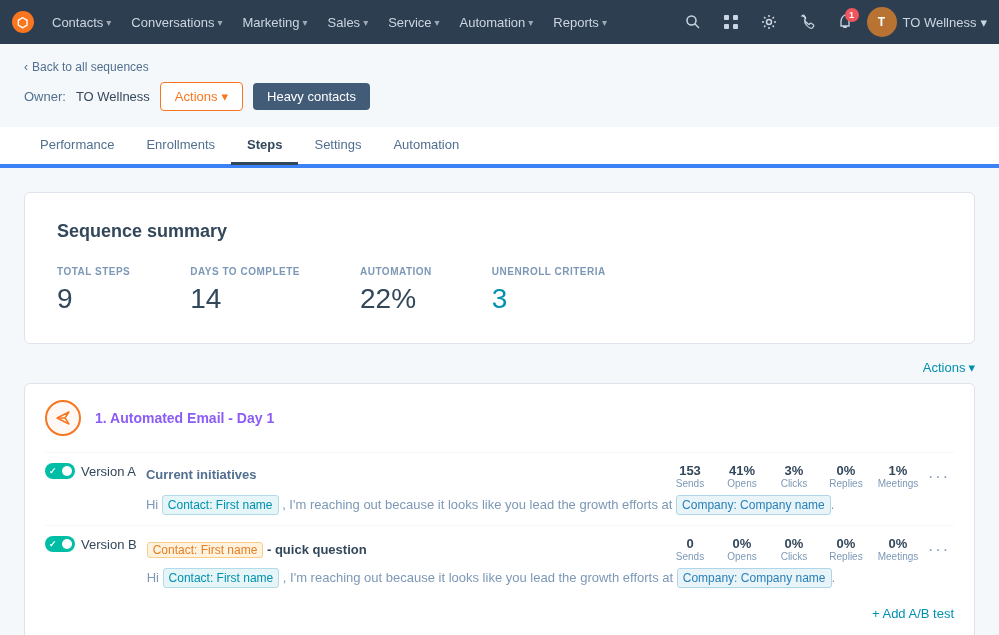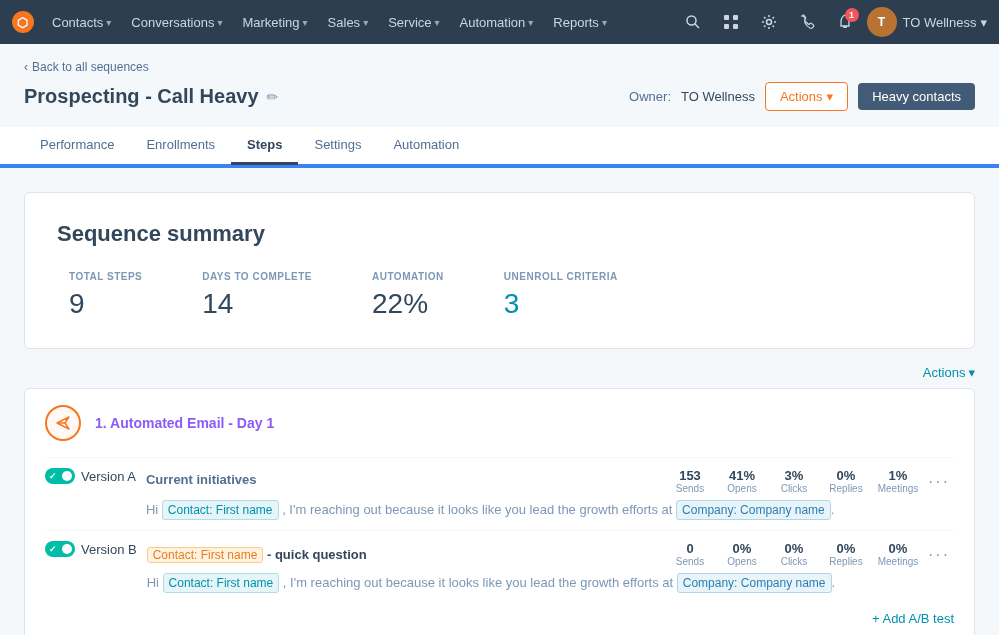--- a/index.html
+++ b/index.html
@@ -204,29 +204,28 @@
 
     
     .summary-card {
       background: white;
       border: 1px solid #dfe3eb;
       border-radius: 6px;
       padding: 28px 32px;
       margin-bottom: 16px;
     }
     .summary-title {
-      font-size: 22px;
+      font-size: 18px;
       font-weight: 600;
       color: #33475b;
       margin-bottom: 24px;
     }
     .summary-metrics {
       display: flex;
       gap: 60px;
-      margin-left: 12px;
     }
     .metric-item {}
     .metric-label {
       font-size: 10px;
       font-weight: 700;
       letter-spacing: 0.5px;
       color: #7c98b6;
       text-transform: uppercase;
       margin-bottom: 6px;
     }
@@ -507,24 +506,20 @@
 </nav>
 
 <div class="page-wrapper">
 
   <div class="breadcrumb">
     <span>‹</span>
     <span>Back to all sequences</span>
   </div>
 
   <div class="page-header">
-    <div class="page-title-area">
-      <span class="page-title">Prospecting - Call Heavy</span>
-      <span class="edit-icon">✏</span>
-    </div>
     <div class="page-header-right">
       <span class="owner-label">Owner:</span>
       <span class="owner-name">TO Wellness</span>
       <button class="btn-actions">
         <span>Actions</span>
         <span>▾</span>
       </button>
       <button class="btn-enroll">Heavy contacts</button>
     </div>
   </div>

